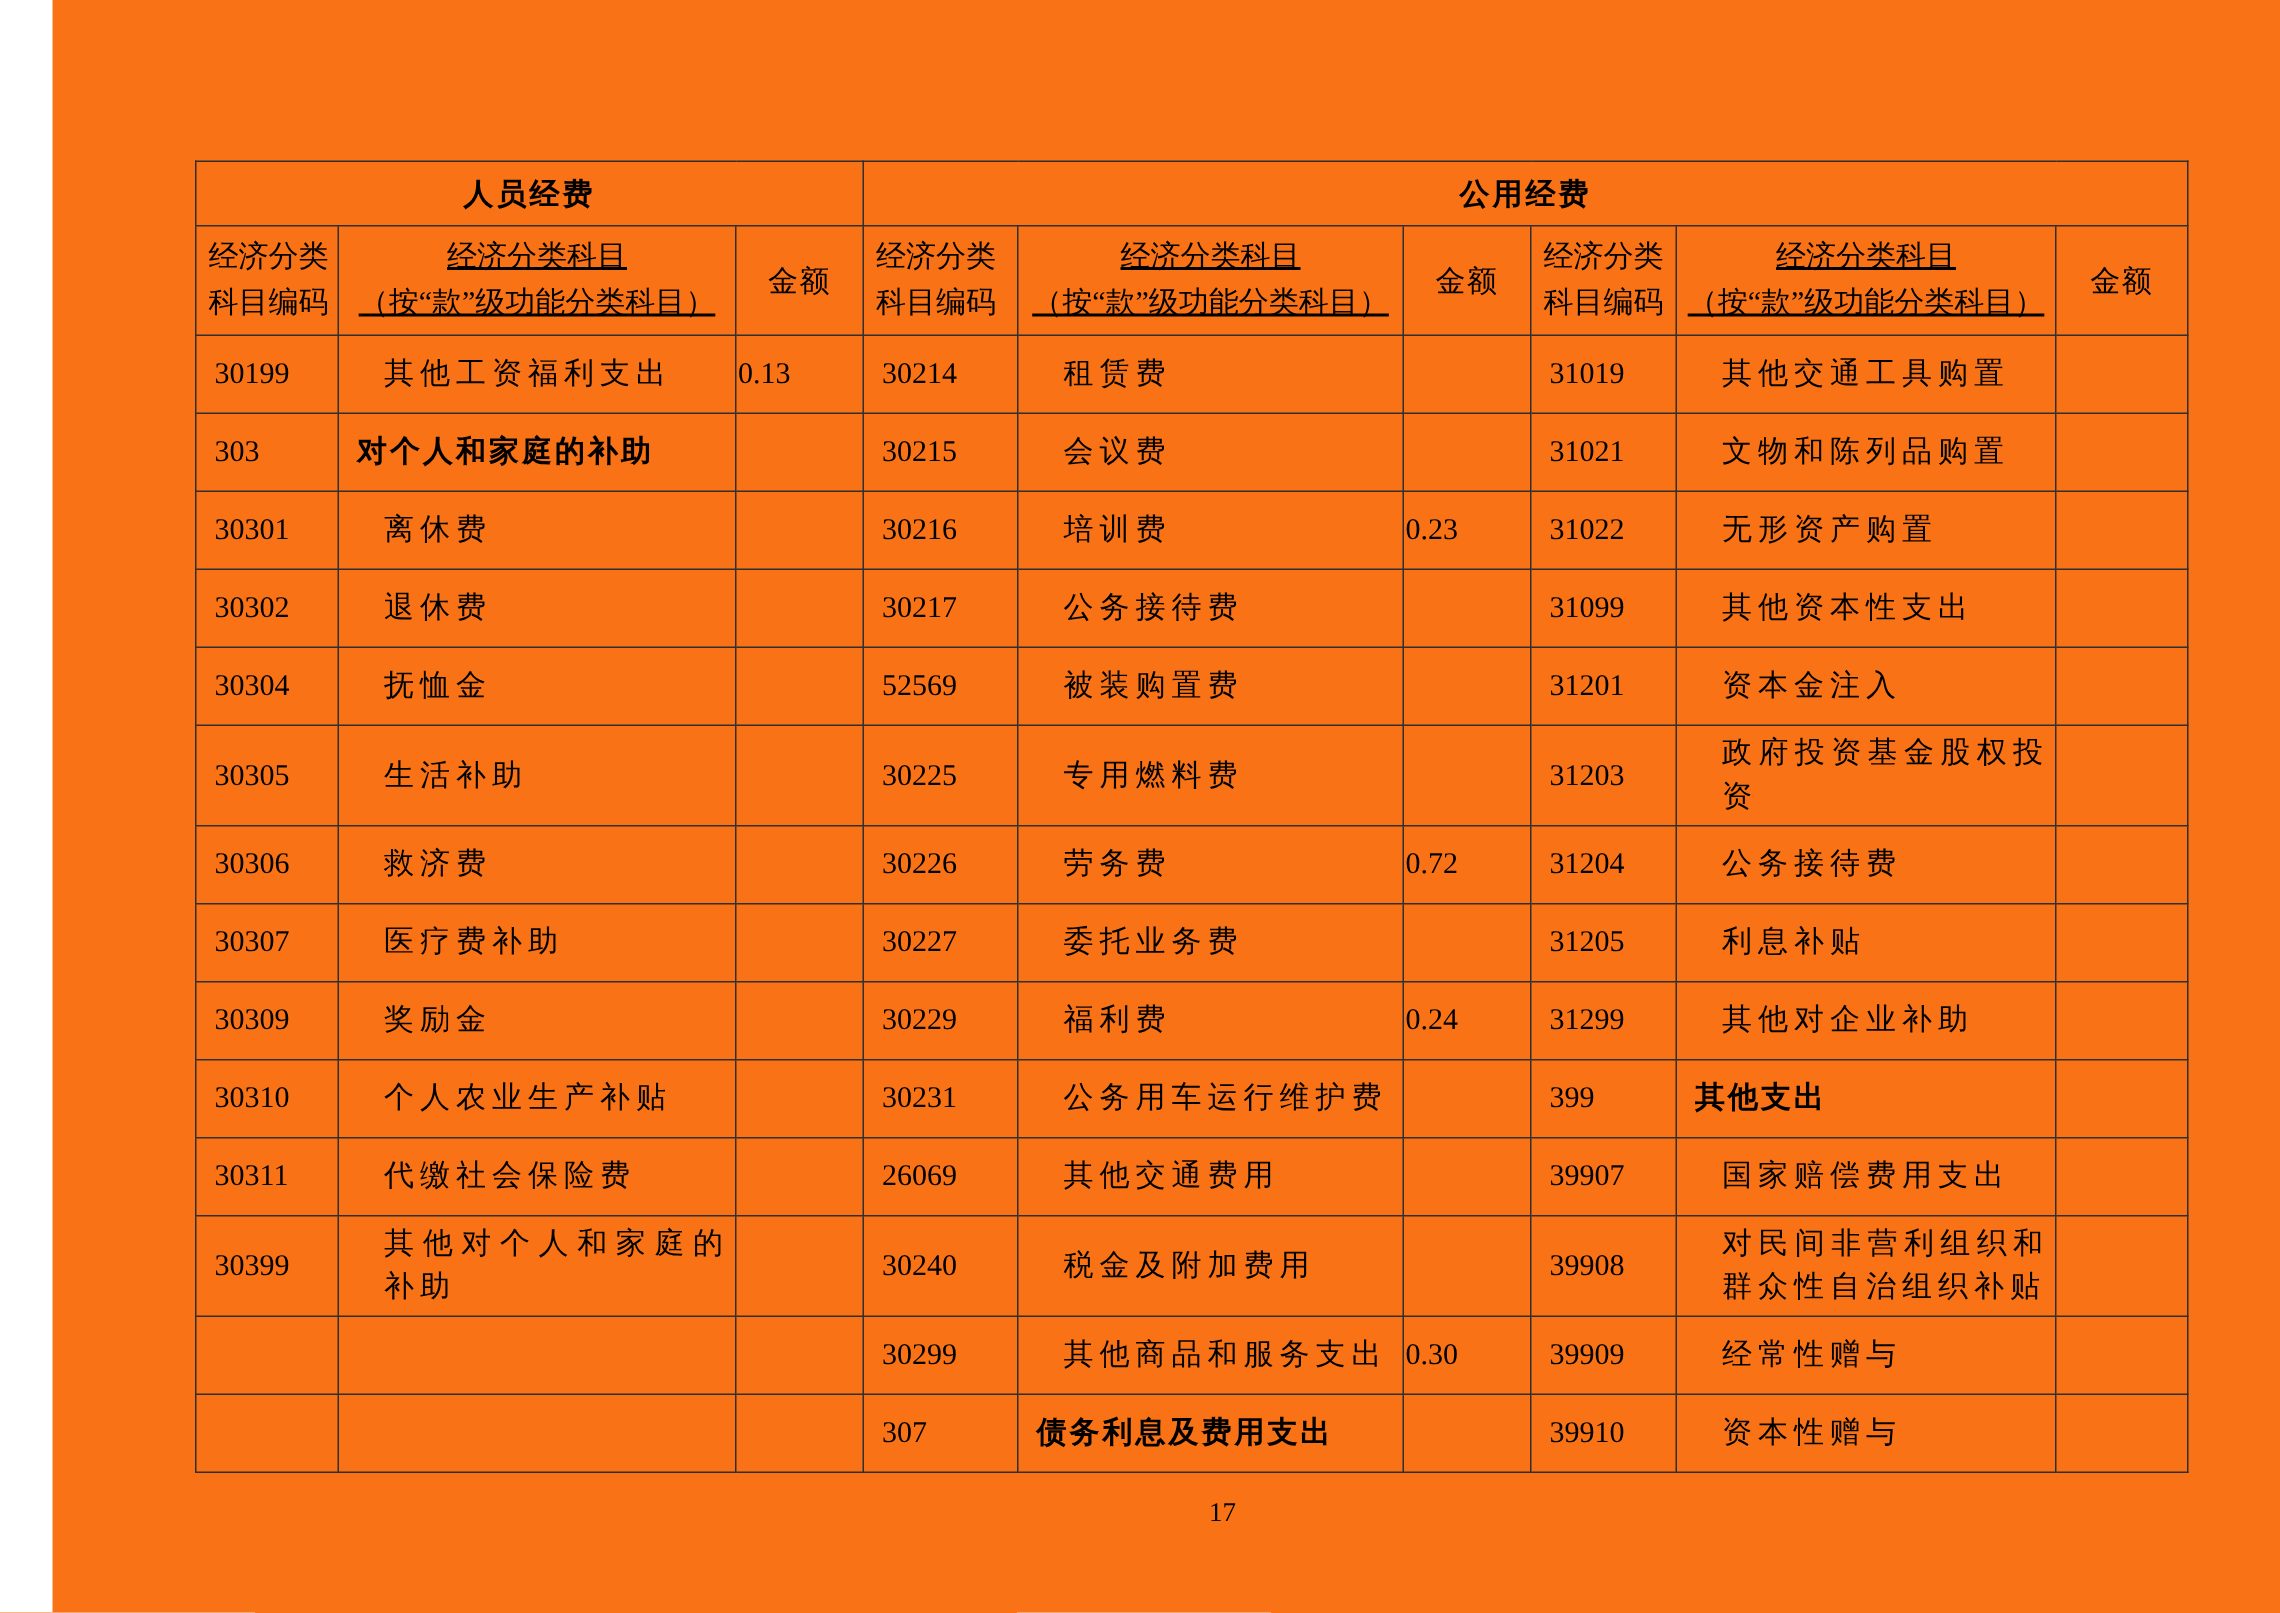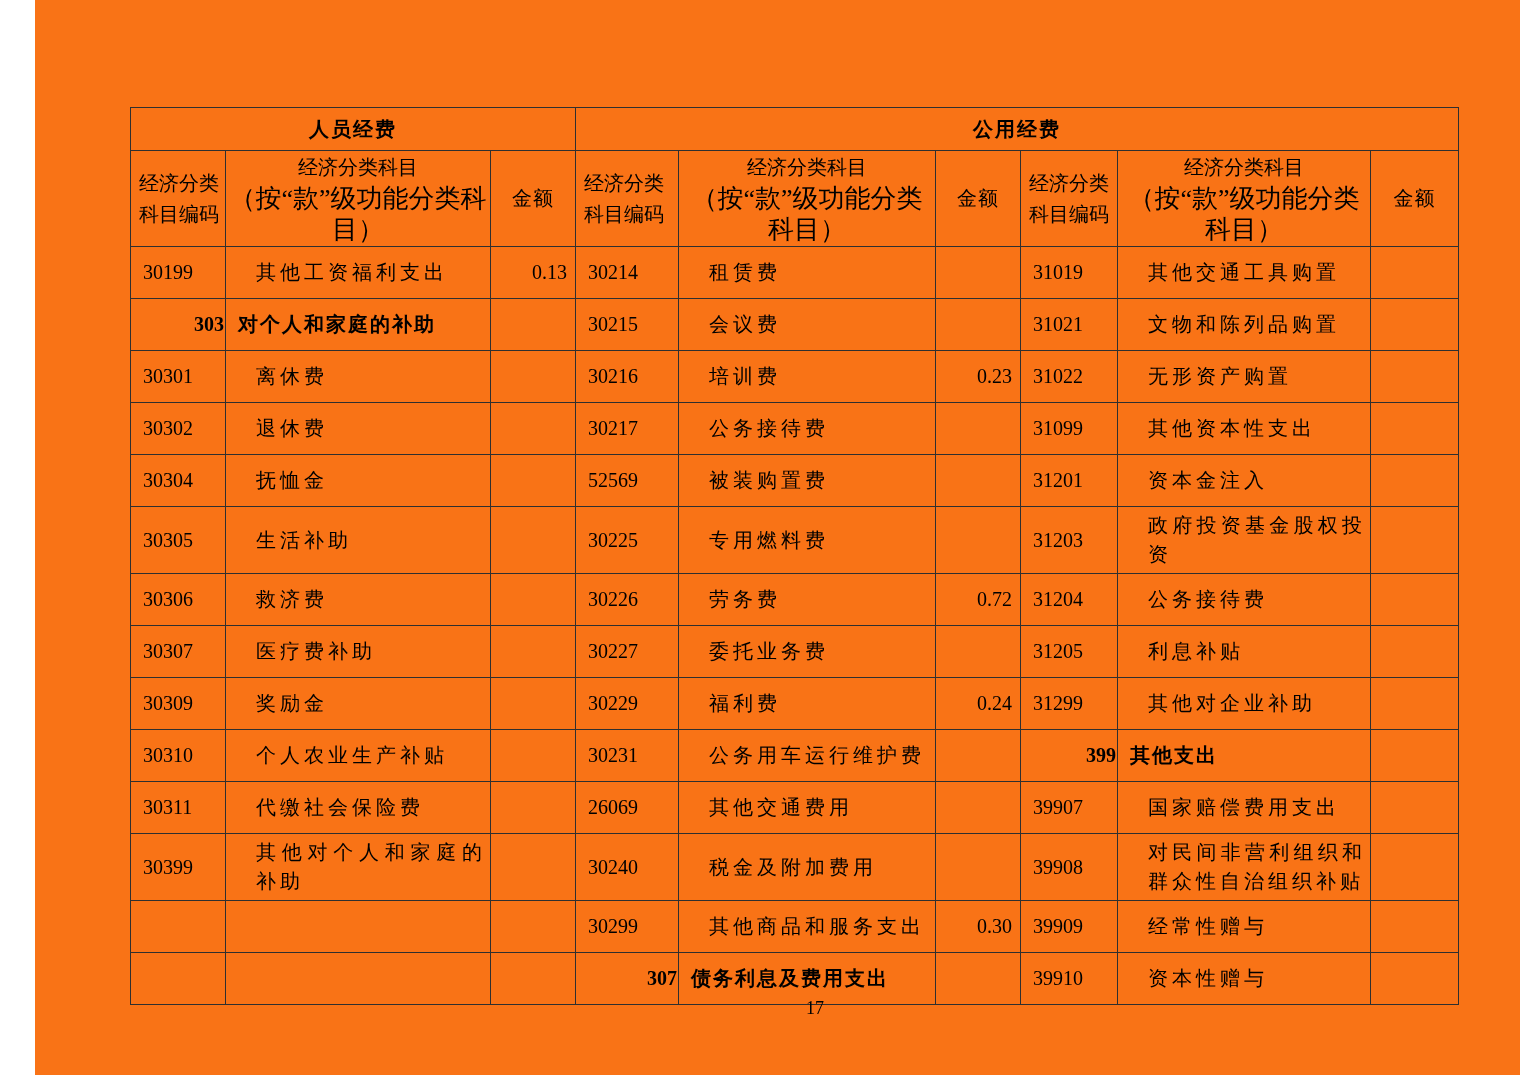--- a/index.html
+++ b/index.html
@@ -19,30 +19,30 @@
     vertical-align:middle;
     font-size:20px;
     font-weight:normal;
     overflow:hidden;
     word-break:break-all;
   }
   tr.group-row th { height:40px; font-weight:bold; text-align:center; letter-spacing:2px; }
   tr.colhead-row th { height:70px; }
   .ch-code { text-align:left; padding-left:8px; }
   .ch-code .chl, .ch-subj .chl { display:block; line-height:31px; }
-  .ch-subj { text-align:center; }
-  .ch-subj .l2 { font-size:26px; letter-spacing:0; }
+  .ch-subj { text-align:center;text-decoration:underline; }
+  .ch-subj .l2 { font-size:20px; letter-spacing:0; }
   .ch-amt { text-align:center; letter-spacing:1px; }
 
   td { height:43px; }
   td.code { text-align:left; padding-left:12px; }
-  td.code.bold { font-weight:bold;text-align:right; }
+  td.code.bold { font-weight:normal; }
   td.name { text-align:left; padding:4px 4px 4px 30px; letter-spacing:4px; line-height:29px; text-align:justify; }
   td.name.bold-name { padding-left:12px; letter-spacing:2px; font-weight:bold; text-align:left; }
-  td.amount { text-align:right; padding-right:8px; }
+  td.amount { padding-right:8px; }
 
   .page-number {
     position:absolute; left:0; top:998px; width:1520px;
     text-align:center; font-size:18px;padding-left:20px;
   }
 </style>
 </head>
 <body>
 
 <div class="sheet">

